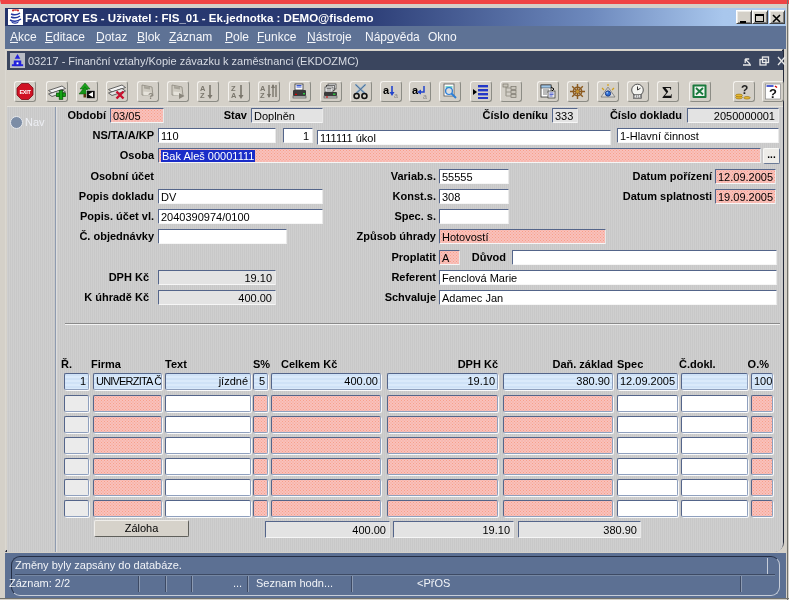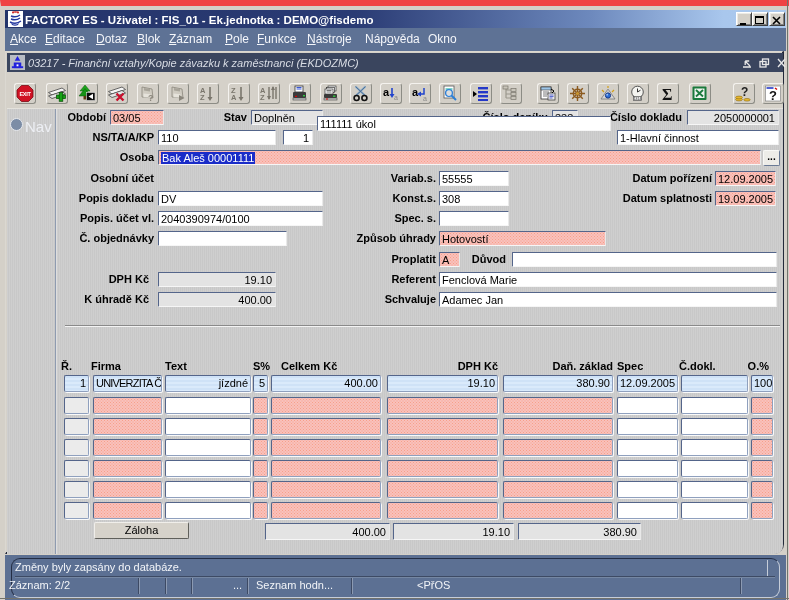--- a/index.html
+++ b/index.html
@@ -1,36 +1,36 @@
 <!DOCTYPE html>
 <html><head><meta charset="utf-8">
 <style>
 html,body{margin:0;padding:0;}
 body{width:789px;height:600px;overflow:hidden;position:relative;
  font-family:"Liberation Sans",sans-serif;background:#D4D0C8;}
 .abs{position:absolute;}
 #frame{position:absolute;left:0;top:0;width:789px;height:455px;
- border-left:1px solid #D4D0C8;border-top:6px solid #ef4444;
+ border-left:1px solid #D4D0C8;border-top:4px solid #ef4444;
  box-sizing:border-box;}
 
 #titlebar{left:4px;top:4px;width:781px;height:18px;
  background:linear-gradient(to right,#24346A,#2A3B74 45%,#6D89BD 75%,#A9C7ED 92%,#ABC9EE);}
 #titletxt{left:20px;top:4px;color:#fff;font-weight:bold;font-size:11.5px;white-space:nowrap;}
 .wbtn{top:2px;width:16px;height:14px;background:#D4D0C8;
  border:1px solid;border-color:#FFFFFF #404040 #404040 #FFFFFF;
  box-shadow:inset 1px 1px 0 #ECEAE5, inset -1px -1px 0 #808080;
  box-sizing:border-box;}
 
 #menubar{left:4px;top:22px;width:781px;height:23px;background:#5E7295;}
 .mi{position:absolute;top:4px;color:#F4F6FA;font-size:12px;white-space:nowrap;}
 .mi u{text-decoration-thickness:1px;text-underline-offset:1px;}
 
 #child{left:4px;top:45px;width:779px;height:503px;background:#D5D1C9;
  border:1px solid;border-color:#DBD8D1 #23293A #23293A #DBD8D1;border-bottom-width:2px;border-right-width:2px;border-radius:0 0 10px 0;box-sizing:border-box;}
-#ctitle{left:1px;top:1px;width:776px;height:19px;background:#3A455E;font-style:italic;}
+#ctitle{left:1px;top:1px;width:776px;height:19px;background:#3A455E;}
 #ctitletxt{left:21px;top:4px;color:#D8DCE4;font-size:11px;white-space:nowrap;}
 
 #toolbar{left:1px;top:20px;width:776px;height:36px;background:#D5D1C9;}
 .tb{position:absolute;top:11px;width:22px;height:21px;background:#D3CFC7;
  border:1px solid;border-color:#F4F2EE #8C8C85 #8C8C85 #F4F2EE;
  border-radius:3px;box-sizing:border-box;}
 .tb svg{position:absolute;left:1px;top:1px;}
 
 #canvas{left:1px;top:56px;width:776px;height:445px;
  background:repeating-linear-gradient(90deg,#CFCFCF 0 1px,#C8C8C8 1px 2px);
@@ -331,34 +331,34 @@
             <path d="M2.5 3h7" stroke="#2438C8" stroke-width="1.6"></path>
             <path d="M11 3l2 1.5" stroke="#C00" stroke-width="1.4"></path>
             <text x="9" y="14.5" font-size="13" font-weight="bold" fill="#111" text-anchor="middle" font-family="Liberation Sans">?</text>
           </svg>
         </div>
   </div>
   <div id="canvas" class="abs">
 
    <div class="abs" style="left:48px;top:0;width:1px;height:445px;background:#8E9BB0;box-shadow:1px 0 0 #DEDEDE;"></div>
    <div class="abs" style="left:3px;top:9px;width:11px;height:11px;border-radius:50%;background:#7C8DA6;border:1px solid #E8EAEE;"></div>
-   <span class="abs" style="left:18px;top:9px;font-size:15px;color:#EDEFF4;">Nav</span>
+   <span class="abs" style="left:18px;top:9px;font-size:11px;color:#EDEFF4;">Nav</span>
 
    <div class="lbl" style="left:29px;top:2px;width:70px">Období</div>
    <div class="fld pink" style="left:103px;top:1px;width:54px">03/05</div>
    <div class="lbl" style="left:200px;top:2px;width:40px">Stav</div>
    <div class="fld gray" style="left:244px;top:1px;width:72px">Doplněn</div>
    <div class="lbl" style="left:466px;top:2px;width:75px">Číslo deníku</div>
    <div class="fld gray" style="left:545px;top:1px;width:26px">333</div>
    <div class="lbl" style="left:595px;top:2px;width:80px">Číslo dokladu</div>
    <div class="fld gray rt" style="left:680px;top:1px;width:92px">2050000001</div>
    <div class="lbl" style="left:62px;top:22px;width:85px">NS/TA/A/KP</div>
    <div class="fld" style="left:151px;top:21px;width:118px">110</div>
    <div class="fld rt" style="left:276px;top:21px;width:30px">1</div>
-   <div class="fld" style="left:310px;top:7px;width:294px">111111 úkol</div>
+   <div class="fld" style="left:310px;top:23px;width:294px">111111 úkol</div>
    <div class="fld" style="left:610px;top:21px;width:162px">1-Hlavní činnost</div>
    <div class="lbl" style="left:62px;top:42px;width:85px">Osoba</div>
    <div class="fld pink" style="left:151px;top:41px;width:603px"><span style="background:#1A2CC8;color:#fff;padding:0 1px">Bak Aleš 00001111</span></div>
    <div class="abs" style="left:756px;top:41px;width:17px;height:16px;background:#EDECE8;border:1px solid;border-color:#F8F8F6 #6A7A96 #6A7A96 #F8F8F6;box-sizing:border-box;font-size:10px;font-weight:bold;text-align:center;line-height:12px;border-radius:2px">...</div>
    <div class="lbl" style="left:62px;top:63px;width:85px">Osobní účet</div>
    <div class="lbl" style="left:369px;top:63px;width:60px">Variab.s.</div>
    <div class="fld" style="left:432px;top:62px;width:70px">55555</div>
    <div class="lbl" style="left:620px;top:63px;width:85px">Datum pořízení</div>
    <div class="fld pink" style="left:708px;top:62px;width:61px">12.09.2005</div>
    <div class="lbl" style="left:62px;top:83px;width:85px">Popis dokladu</div>

